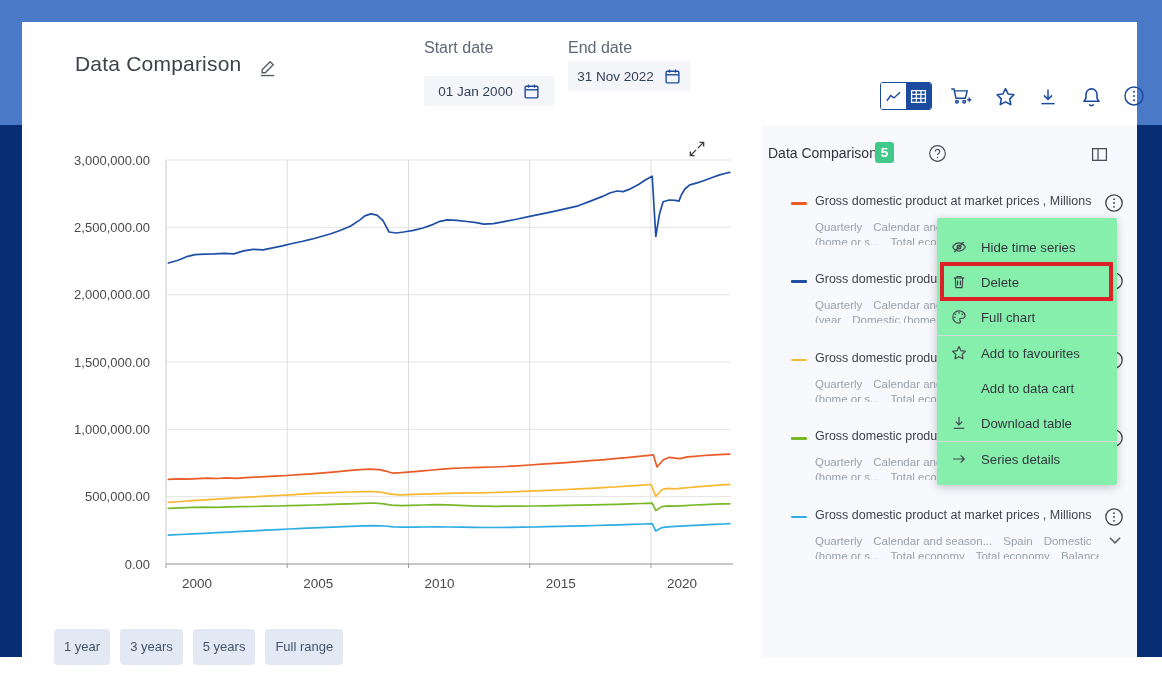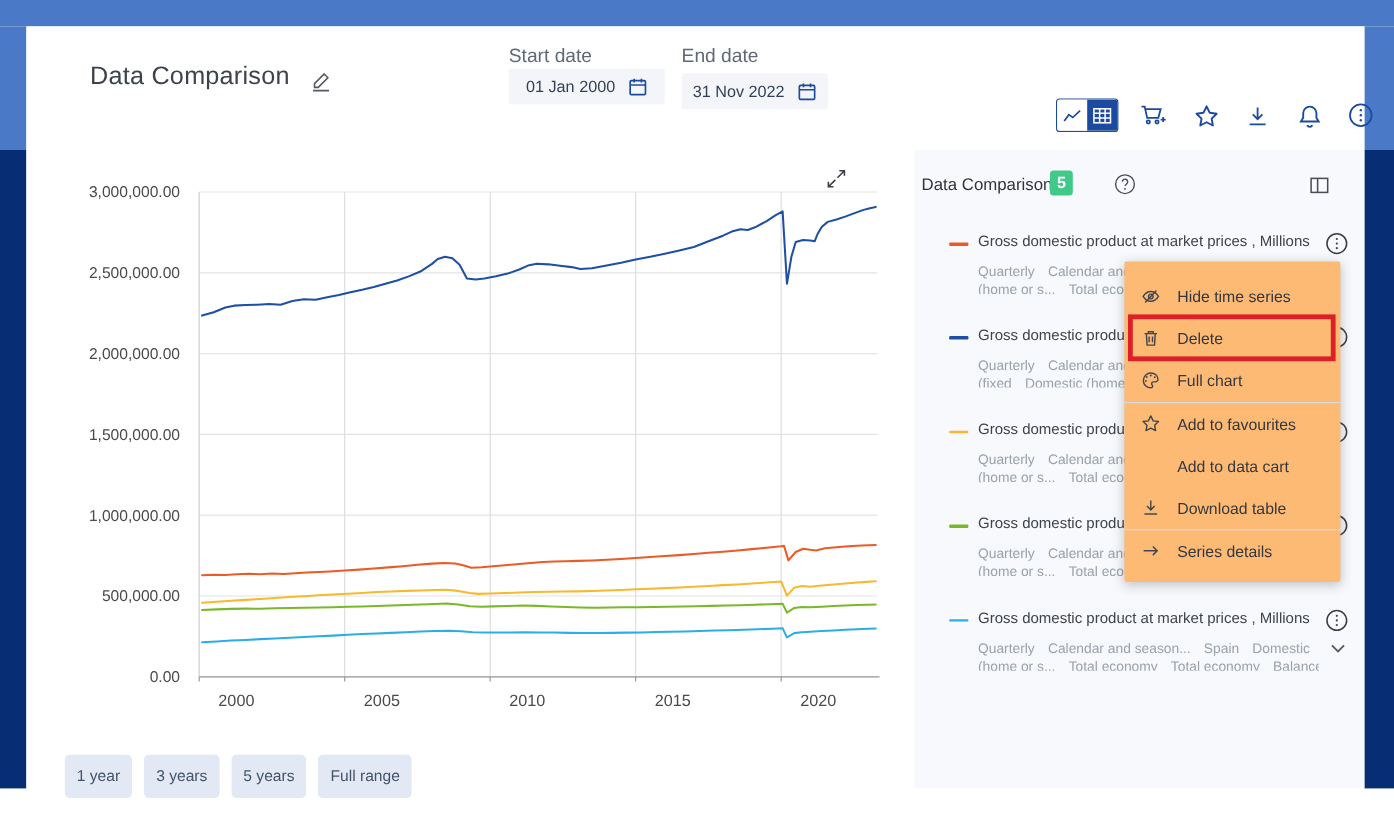--- a/index.html
+++ b/index.html
@@ -44,21 +44,21 @@
   .series-item{left:16px;width:375px;height:78px;cursor:pointer;}
   .s-dash{left:13px;top:11px;width:16px;height:2.5px;border-radius:1px;}
   .s-title{left:37px;top:3px;font-size:12.5px;color:#3f444a;white-space:nowrap;overflow:hidden;width:282px;}
   .s-kebab{left:326px;top:2px;width:20px;height:20px;color:#3c4046;cursor:pointer;}
   .s-tags{left:37px;top:28px;width:284px;height:26px;overflow:hidden;}
   .tag-row{white-space:nowrap;height:15px;line-height:13px;overflow:hidden;}
   .tag{display:inline-block;font-size:11.5px;color:#99a1ab;border-bottom:1px dashed #c2c7ce;
        margin-right:11px;padding-bottom:1px;}
   .s-chev{left:328px;top:26px;width:18px;height:18px;color:#585d64;cursor:pointer;}
   
-  .menu{left:937px;top:218px;width:180px;background:#fdba74;border-radius:2px;z-index:20;
+  .menu{left:937px;top:218px;width:180px;background:#86efac;border-radius:2px;z-index:20;
         box-shadow:0 2px 10px rgba(35,45,60,.28);padding:12px 0 8px 0;}
   .menu-item{height:35px;display:flex;align-items:center;padding-left:14px;cursor:pointer;}
   .menu-item svg{width:16px;height:16px;}
   .mi-ic{color:#43474d;display:inline-flex;width:17px;height:17px;margin-right:13px;}
   .mi-label{font-size:13.2px;color:#34383e;}
   .menu-div{height:1px;background:#d9d9d9;margin:0;}
   .red-box{left:940px;top:262px;width:173px;height:39px;border:4px solid #dd2027;z-index:30;
            box-sizing:border-box;pointer-events:none;}
   svg text{font-family:"Liberation Sans",sans-serif;}
 </style>
@@ -74,21 +74,21 @@
 
   <header class="abs hdr">
     <div class="abs hdr-title">Data Comparison</div>
     <span class="abs edit-ic"><svg viewBox="0 0 18 18" fill="none" stroke="currentColor" stroke-width="1.2">
           <path d="M10.9 3.3l2.8 2.8L6.5 13.3H3.7v-2.8z"></path>
           <line x1="2.6" y1="15.8" x2="14.6" y2="15.8"></line>
         </svg></span>
 
     <div class="abs" style="left:402px;top:17px;">
       <div class="fld-label">Start date</div>
-      <div class="fld-box" style="width:130px;margin-top:0;">
+      <div class="fld-box" style="width:130px;margin-top:19px;">
         <span>01 Jan 2000</span>
         <span class="cal-ic">
             <svg viewBox="0 0 16 16" fill="none" stroke="currentColor" stroke-width="1.3">
               <rect x="2" y="3" width="12" height="11" rx="1"></rect>
               <line x1="5.2" y1="1.5" x2="5.2" y2="4.4"></line>
               <line x1="10.8" y1="1.5" x2="10.8" y2="4.4"></line>
               <line x1="2" y1="6.4" x2="14" y2="6.4"></line>
             </svg>
           </span>
       </div>
@@ -257,21 +257,21 @@
           <span class="abs s-dash" style="background: rgb(30, 79, 165);"></span>
           <div class="abs s-title">Gross domestic product at market prices , Millions</div>
           <span class="abs s-kebab"><svg viewBox="0 0 20 20" fill="none" stroke="currentColor" stroke-width="1.3">
               <circle cx="10" cy="10" r="8.2"></circle>
               <circle cx="10" cy="6.2" r="0.9" fill="currentColor" stroke="none"></circle>
               <circle cx="10" cy="10" r="0.9" fill="currentColor" stroke="none"></circle>
               <circle cx="10" cy="13.8" r="0.9" fill="currentColor" stroke="none"></circle>
             </svg></span>
           <div class="abs s-tags">
             <div class="tag-row"><span class="tag">Quarterly</span><span class="tag">Calendar and season...</span><span class="tag">Spain</span><span class="tag">Domestic</span></div>
-            <div class="tag-row"><span class="tag">(fixed</span><span class="tag">Domestic (home o...</span><span class="tag">Total economy</span></div>
+            <div class="tag-row"><span class="tag">(year</span><span class="tag">Domestic (home o...</span><span class="tag">Total economy</span></div>
           </div>
         </div>
         <div class="abs series-item" style="top: 222.8px;">
           <span class="abs s-dash" style="background: rgb(248, 184, 48);"></span>
           <div class="abs s-title">Gross domestic product at market prices , Millions</div>
           <span class="abs s-kebab"><svg viewBox="0 0 20 20" fill="none" stroke="currentColor" stroke-width="1.3">
               <circle cx="10" cy="10" r="8.2"></circle>
               <circle cx="10" cy="6.2" r="0.9" fill="currentColor" stroke="none"></circle>
               <circle cx="10" cy="10" r="0.9" fill="currentColor" stroke="none"></circle>
               <circle cx="10" cy="13.8" r="0.9" fill="currentColor" stroke="none"></circle>

